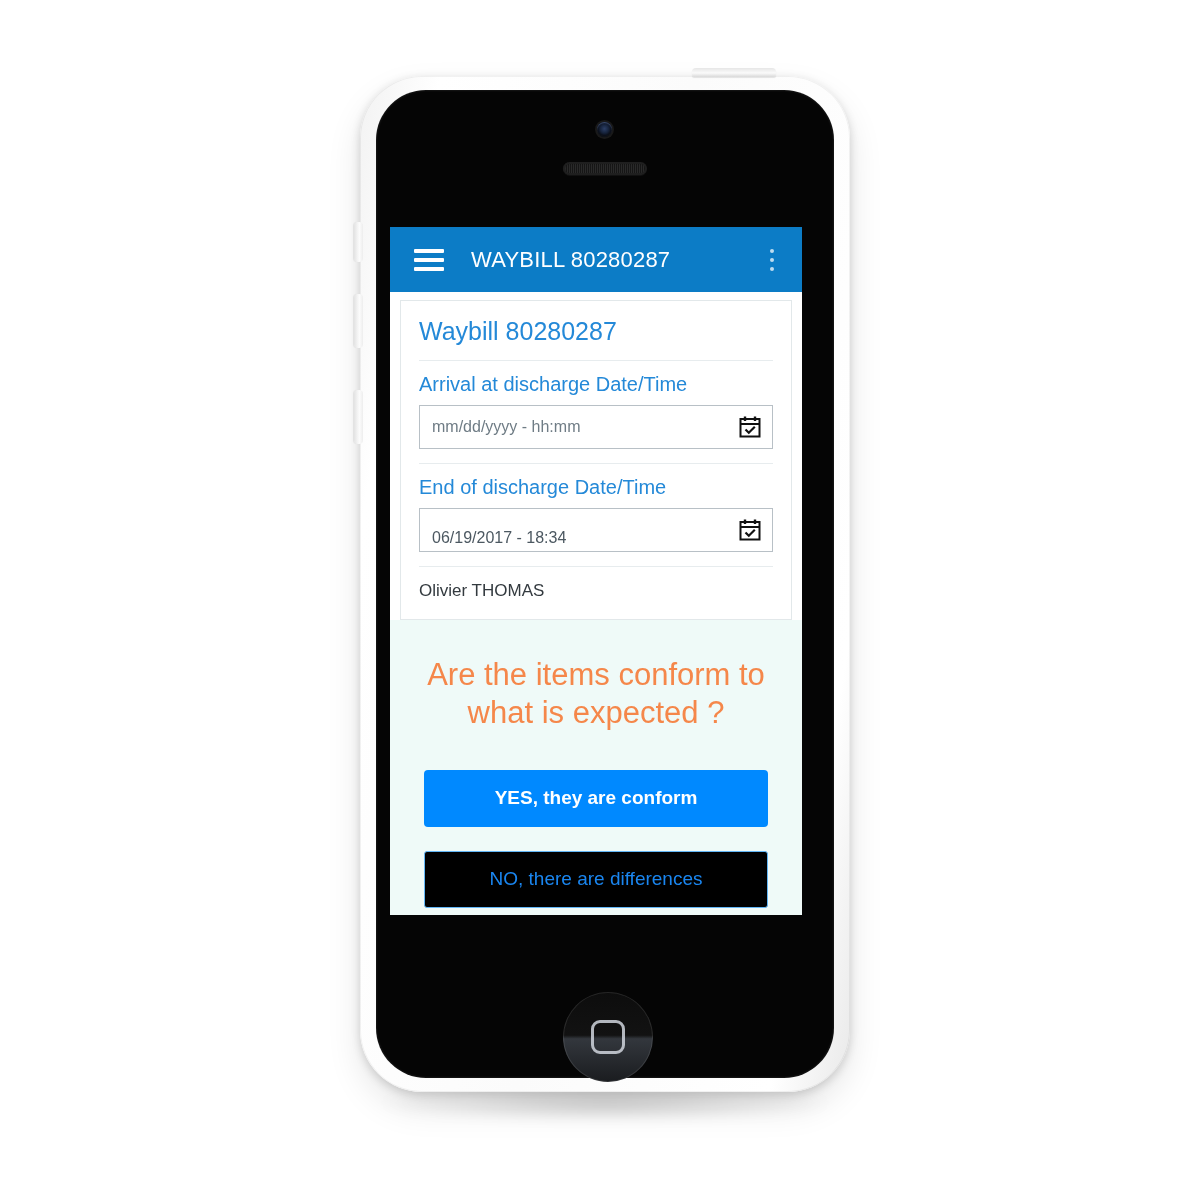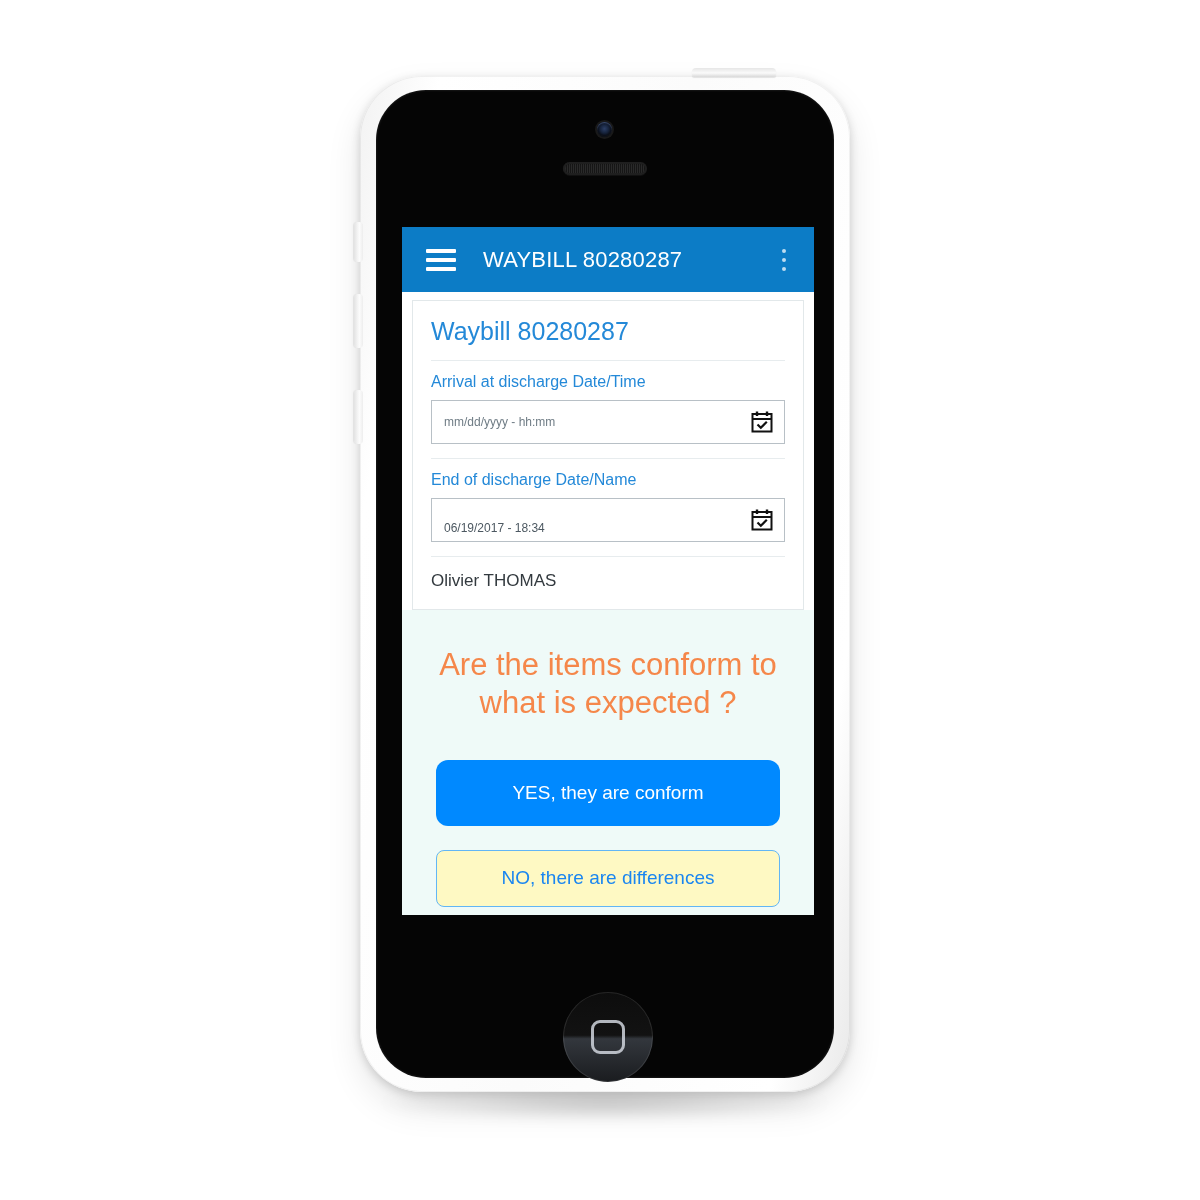--- a/index.html
+++ b/index.html
@@ -70,21 +70,21 @@
   }
   .home-square {
     position: absolute; left: 50%; top: 50%;
     width: 34px; height: 34px; margin: -17px 0 0 -17px;
     border: 3px solid rgba(215,220,228,0.82);
     border-radius: 9px;
   }
 
   
   .viewport {
-    position: absolute; left: 402px; top: 227px;
+    position: absolute; left: 390px; top: 227px;
     width: 412px; height: 688px;
     background: #ffffff;
     overflow: hidden;
   }
 
   
   .appbar {
     height: 65px; background: #0c7cc6;
     display: flex; align-items: center; padding: 0 14px;
   }
@@ -102,50 +102,51 @@
   
   .card {
     margin: 8px 10px 0 10px;
     background: #ffffff;
     border: 1px solid #e2e8ea;
     padding: 16px 18px 18px 18px;
   }
   .card-title { color: #2489d8; font-size: 25px; font-weight: 400; padding-bottom: 14px; }
   .divider { height: 1px; background: #e7ecee; margin: 0 0 12px 0; }
 
-  .field-label { color: #2489d8; font-size: 16px; padding-bottom: 9px; }
+  .field-label { color: #2489d8; font-size: 20px; padding-bottom: 9px; }
   .input-box {
     height: 44px; border: 1px solid #b8c0c6; background: #fff;
     display: flex; align-items: center; padding: 0 10px 0 12px;
     margin-bottom: 14px;
   }
-  .input-text { flex: 1; font-size: 12px; color: #6f7c85; }
+  .input-text { flex: 1; font-size: 16px; color: #6f7c85; }
   .input-text.filled { color: #4c5861; margin-top: 16px; }
 
   .cal-icon { width: 24px; height: 24px; position: relative; flex: 0 0 auto; }
 
   .static-value { font-size: 17px; color: #333a3f; padding-top: 2px; }
 
   
   .conform {
     background: #effaf8; padding: 36px 34px 0 34px;
     height: 306px;
   }
   .conform-question {
     color: #f5874a; font-size: 31px; text-align: center; line-height: 1.22;
   }
   .btn-yes {
-    margin-top: 38px; height: 66px; width: 100%;
-    background: #0089ff; border: none; border-radius: 12px;
+    margin-top: 38px; height: 57px; width: 100%;
+    background: #0089ff; border: none; border-radius: 4px;
     color: #ffffff; font-size: 19px; cursor: pointer;
     font-family: "Liberation Sans", sans-serif;
+    font-weight: bold;
   }
   .btn-no {
     margin-top: 24px; height: 57px; width: 100%;
-    background: #fef9c3; border: 1px solid #62b6f5; border-radius: 8px;
+    background: #000000; border: 1px solid #62b6f5; border-radius: 3px;
     color: #1a86f0; font-size: 19px; cursor: pointer;
     font-family: "Liberation Sans", sans-serif;
   }
 </style>
 </head>
 <body>
 
 <div id="stage">
 
   <div class="phone-shadow"></div>
@@ -196,21 +197,21 @@
               <line x1="17" y1="1.5" x2="17" y2="6" stroke="#111111" stroke-width="2.4"></line>
               <polyline points="7.5,14.5 10.8,17.8 16.8,11.8" fill="none" stroke="#111111" stroke-width="2.2"></polyline>
             </svg>
           </span>
         </div>
       </div>
 
       <div class="divider"></div>
 
       <div>
-        <div class="field-label">End of discharge Date/Name</div>
+        <div class="field-label">End of discharge Date/Time</div>
         <div class="input-box">
           <span class="input-text filled">06/19/2017 - 18:34</span>
           <span class="cal-icon">
             <svg viewBox="0 0 24 24" width="24" height="24" aria-hidden="true">
               <rect x="2.5" y="4" width="19" height="17.5" fill="#ffffff" stroke="#111111" stroke-width="2"></rect>
               <line x1="2.5" y1="9" x2="21.5" y2="9" stroke="#111111" stroke-width="2"></line>
               <line x1="7" y1="1.5" x2="7" y2="6" stroke="#111111" stroke-width="2.4"></line>
               <line x1="17" y1="1.5" x2="17" y2="6" stroke="#111111" stroke-width="2.4"></line>
               <polyline points="7.5,14.5 10.8,17.8 16.8,11.8" fill="none" stroke="#111111" stroke-width="2.2"></polyline>
             </svg>

